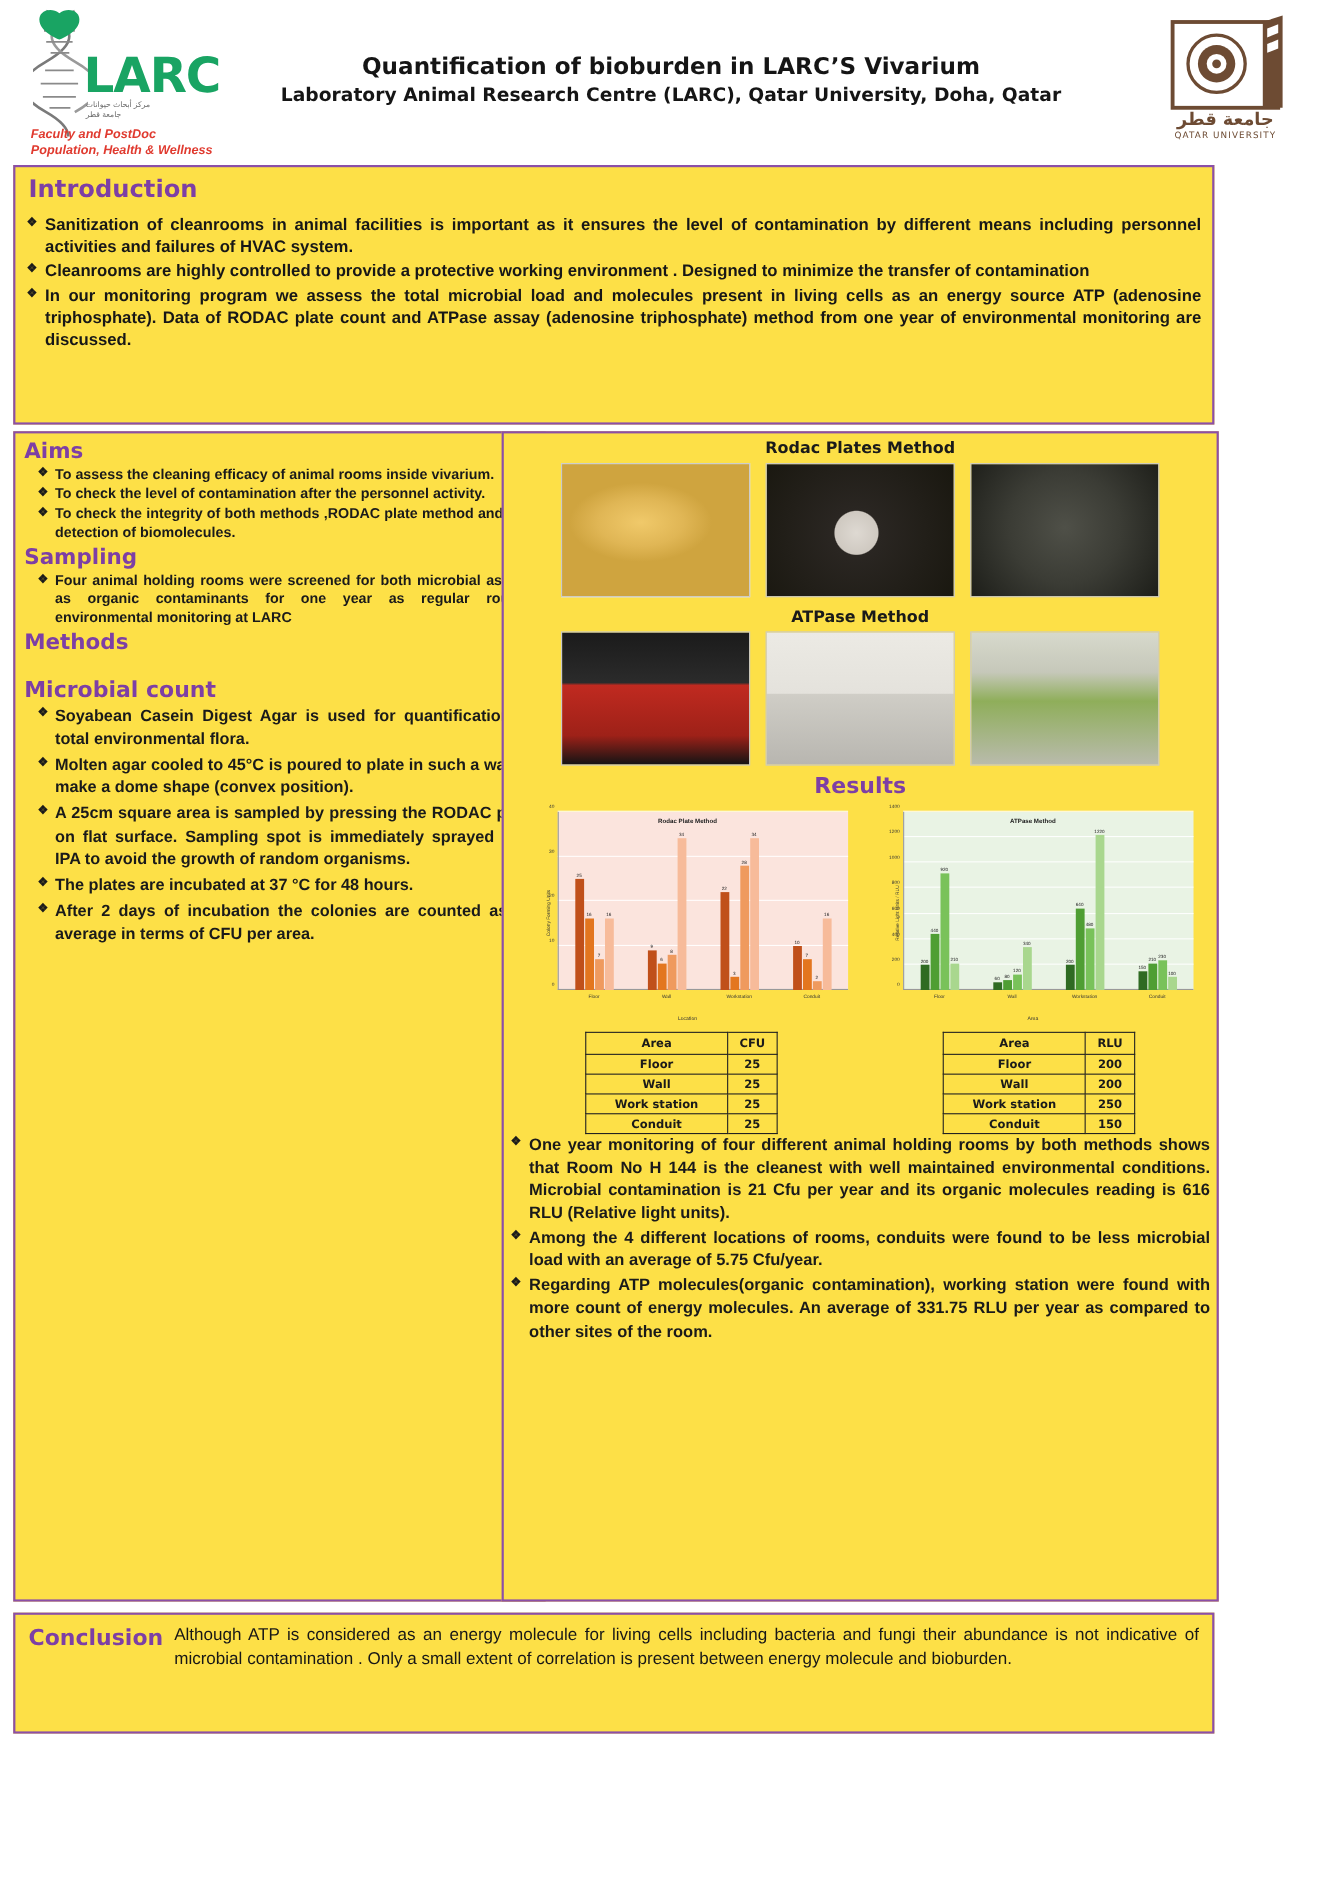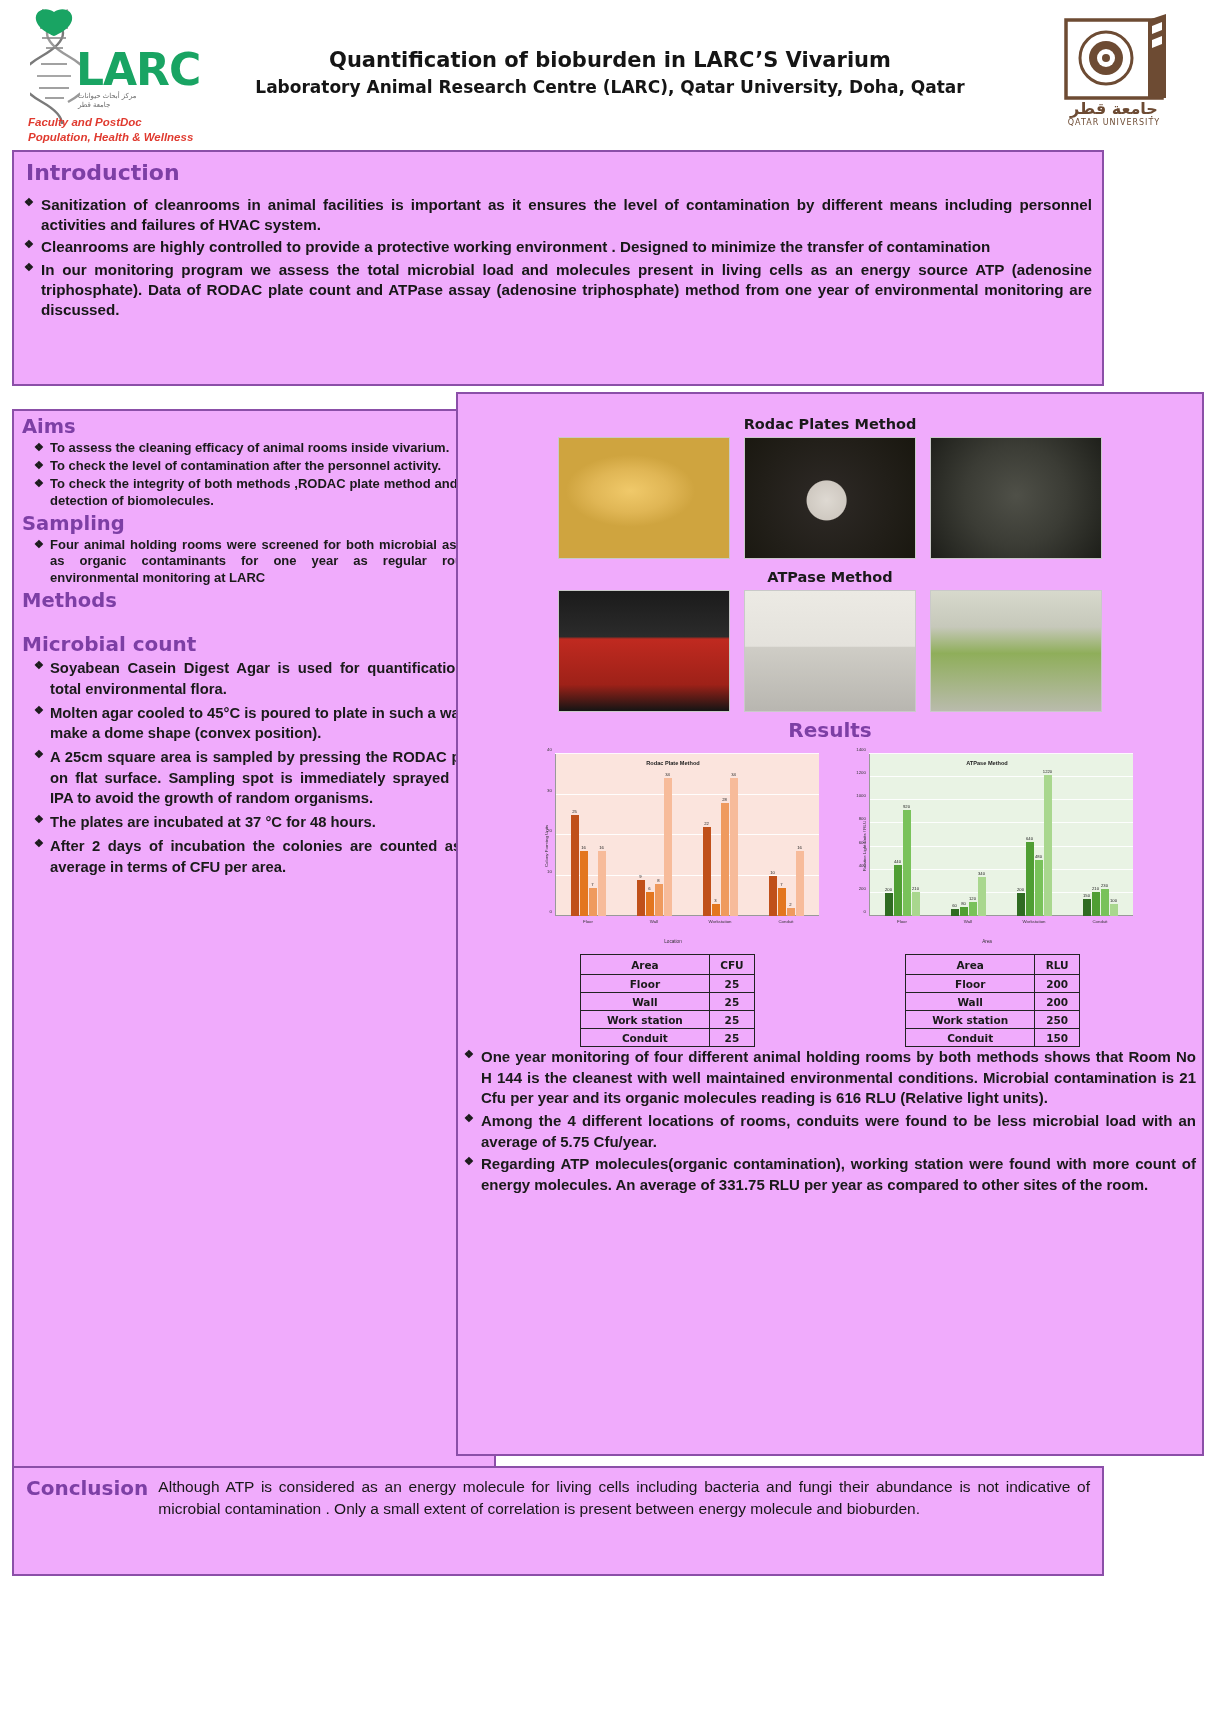--- a/index.html
+++ b/index.html
@@ -29,44 +29,44 @@
   .poster-title { font-size:21px; font-weight:bold; color:#151515; line-height:1.35;
                   font-family:"DejaVu Sans", sans-serif; }
   .poster-authors { font-size:17px; font-weight:bold; color:#151515; margin-top:4px;
                     font-family:"DejaVu Sans", sans-serif; }
   .poster-affil { font-size:17px; font-weight:bold; color:#151515; margin-top:3px;
                   font-family:"DejaVu Sans", sans-serif; }
 
   .logo-qu { position:absolute; right:20px; top:10px; width:150px; height:120px; }
 
   
-  .panel { border:2px solid #8b4fa8; background:#f0abfc; position:absolute; }
+  .panel { border:2px solid #8b4fa8; background:#fde047; position:absolute; }
   .sec-head { color:#7d3fa5; font-weight:bold; font-family:"DejaVu Sans", sans-serif; }
 
   .intro-panel { left:12px; top:150px; width:1092px; height:236px; padding:6px 10px 0 10px; }
   .intro-panel .sec-head { font-size:22px; margin:2px 0 10px 2px; }
 
   ul.bul { list-style:none; margin:0; padding:0; }
   ul.bul > li { position:relative; padding-left:17px; margin-bottom:2px;font-weight:bold; }
   ul.bul > li::before {
     content:"\2756"; position:absolute; left:0; top:0; color:#1a1a1a; font-size:11px;
   }
   .intro-panel li { font-size:15.2px; line-height:1.33; text-align:justify; color:#171717; }
 
   
-  .left-col { left:12px; top:409px; width:484px; height:1064px; padding:2px 8px 0 8px; }
+  .left-col { left:12px; top:392px; width:484px; height:1064px; padding:2px 8px 0 8px; }
   .left-col .sec-head { font-size:19.5px; margin:2px 0 2px 0; }
   .left-col ul.bul > li { font-size:13px; line-height:1.30; text-align:justify; margin-bottom:1px;
                           padding-left:16px; }
   .left-col ul.bul.indent { margin-left:12px; }
   .mc-head { margin-top:20px !important; font-size:20px !important; }
   .left-col ul.mc > li { font-size:14.8px; line-height:1.40; margin-bottom:3px; }
 
   
-  .right-col { left:456px; top:392px; width:748px; height:1064px; padding:20px 6px; }
+  .right-col { left:456px; top:392px; width:652px; height:1064px; padding:4px 6px; }
   .img-cap { text-align:center; font-weight:bold; font-size:14.5px; color:#1a1a1a;
              font-family:"DejaVu Sans", sans-serif; margin:2px 0 5px 0; }
   .img-row { display:flex; justify-content:center; gap:14px; }
   .ph { border:1px solid #c9c9c9; }
 
   .results-head { text-align:center; font-size:20px; font-weight:bold; color:#7d3fa5;
                   font-family:"DejaVu Sans", sans-serif; margin:6px 0 4px 0; }
 
   
   .charts-row { display:flex; gap:14px; justify-content:center; }

